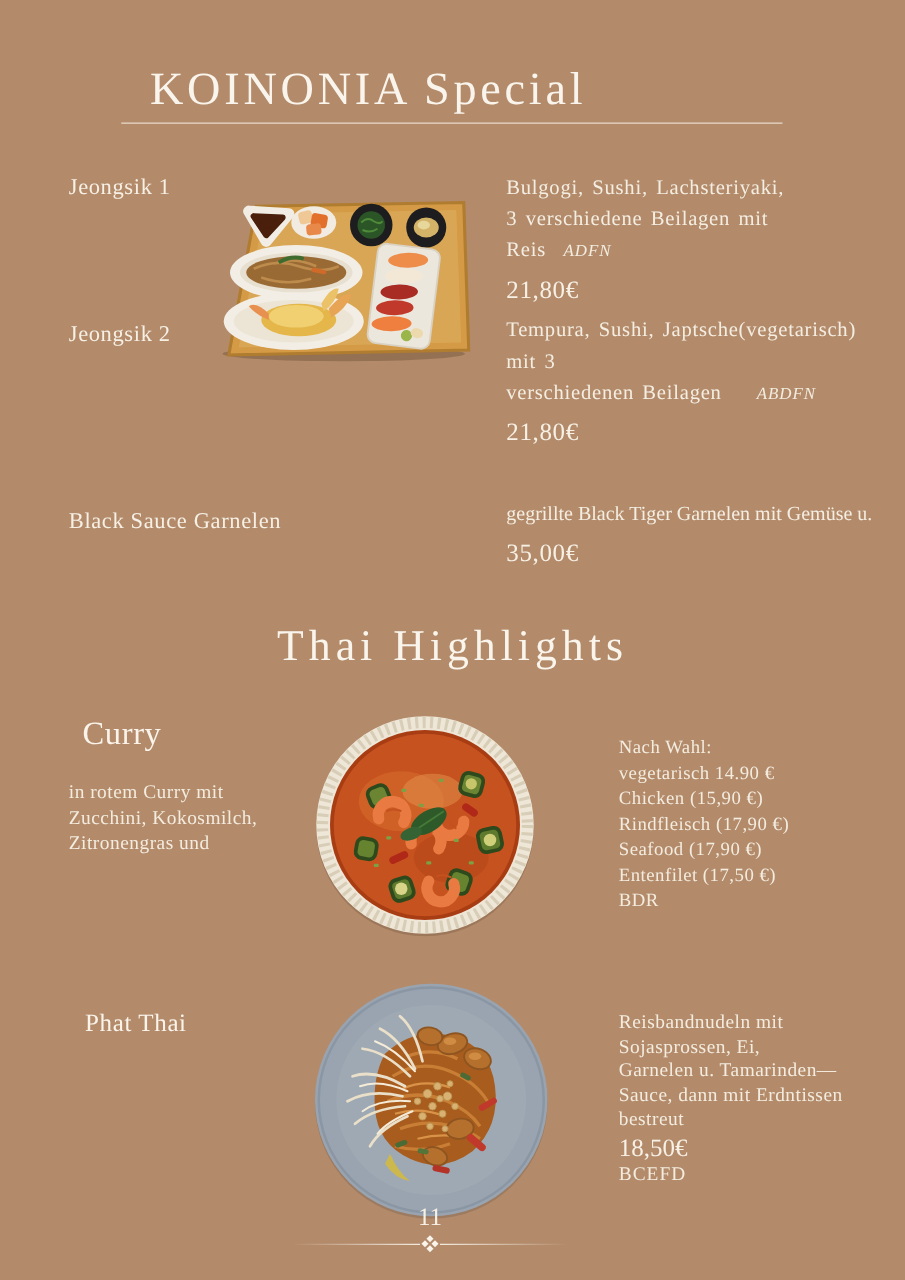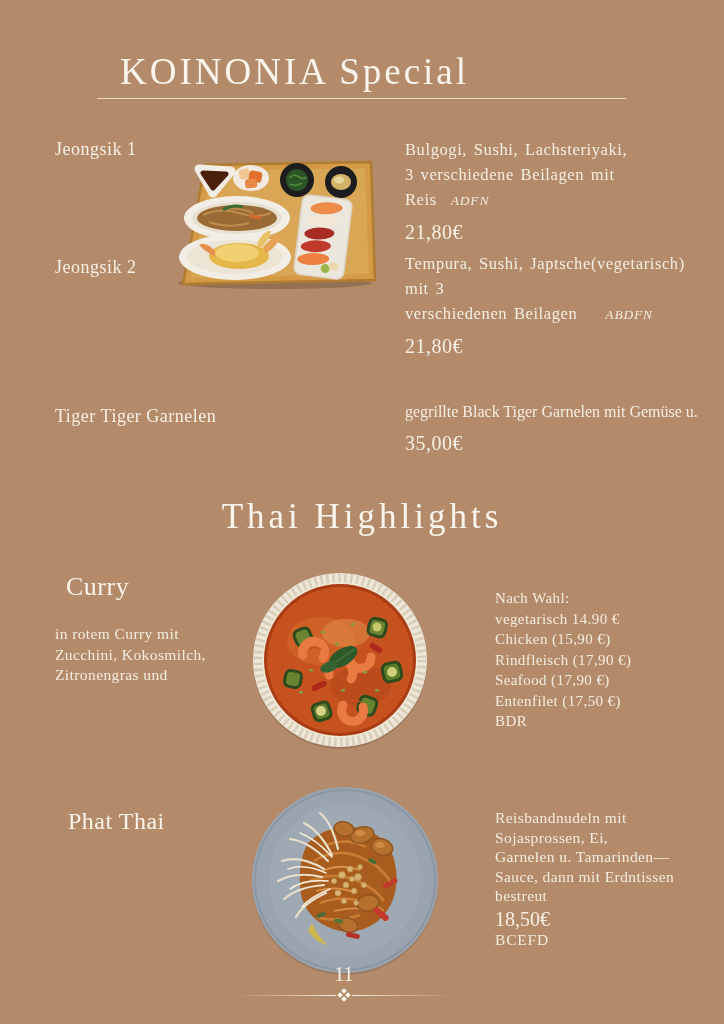--- a/index.html
+++ b/index.html
@@ -176,21 +176,21 @@
     <div class="price">21,80€</div>
   </div>
 
   <div class="abs item-name" style="top:257px; left:55px;">Jeongsik 2</div>
   <div class="abs desc-block" style="top:251px; left:405px; width:310px;">
     <div class="desc-line">Tempura, Sushi, Japtsche(vegetarisch) mit 3</div>
     <div class="desc-line"><span>verschiedenen Beilagen</span><span class="allergen" style="margin-left:28px;">ABDFN</span></div>
     <div class="price">21,80€</div>
   </div>
 
-  <div class="abs item-name" style="top:406px; left:55px;">Tiger Tiger Garnelen</div>
+  <div class="abs item-name" style="top:406px; left:55px;">Black Sauce Garnelen</div>
   <div class="abs desc-block" style="top:399px; left:405px; width:310px;">
     <div class="desc-line-cond">gegrillte Black Tiger Garnelen mit Gemüse u.</div>
     <div class="price">35,00€</div>
   </div>
 
   <div class="abs thai-title">Thai Highlights</div>
 
   <div class="abs dish-heading" style="top:572px; left:66px;">Curry</div>
   <div class="abs" style="top:624px; left:55px; width:180px;">
     <div class="thai-desc-line">in rotem Curry mit</div>
@@ -252,21 +252,21 @@
   <div class="abs options-block" style="top:588px; left:495px; width:200px;">
     <div>Nach Wahl:</div>
     <div>vegetarisch 14.90 €</div>
     <div>Chicken (15,90 €)</div>
     <div>Rindfleisch (17,90 €)</div>
     <div>Seafood (17,90 €)</div>
     <div>Entenfilet (17,50 €)</div>
     <div>BDR</div>
   </div>
 
-  <div class="abs dish-heading" style="top:808px; left:68px; font-size:24px;">Phat Thai</div>
+  <div class="abs dish-heading" style="top:808px; left:68px; font-size:20px;">Phat Thai</div>
 
   <svg class="abs photo" style="top:785px; left:250px;" width="190" height="190" viewBox="0 0 190 190">
     <circle cx="95" cy="97" r="93" fill="rgba(70,60,55,0.20)"></circle>
     <circle cx="95" cy="95" r="93" fill="#99a4b0"></circle>
     <circle cx="95" cy="95" r="90" fill="none" stroke="#8a96a4" stroke-width="2"></circle>
     <circle cx="95" cy="95" r="76" fill="#a2acb7" opacity="0.65"></circle>
 
     <path d="M58,58 Q82,36 112,44 Q142,52 146,84 Q150,116 128,136 Q104,154 78,142 Q52,130 50,102 Q48,76 58,58 Z" fill="#a85c1e"></path>
     <g stroke="#c87f35" stroke-width="2.6" fill="none">
       <path d="M64,76 q22,-14 46,-4 q20,8 30,24"></path>

